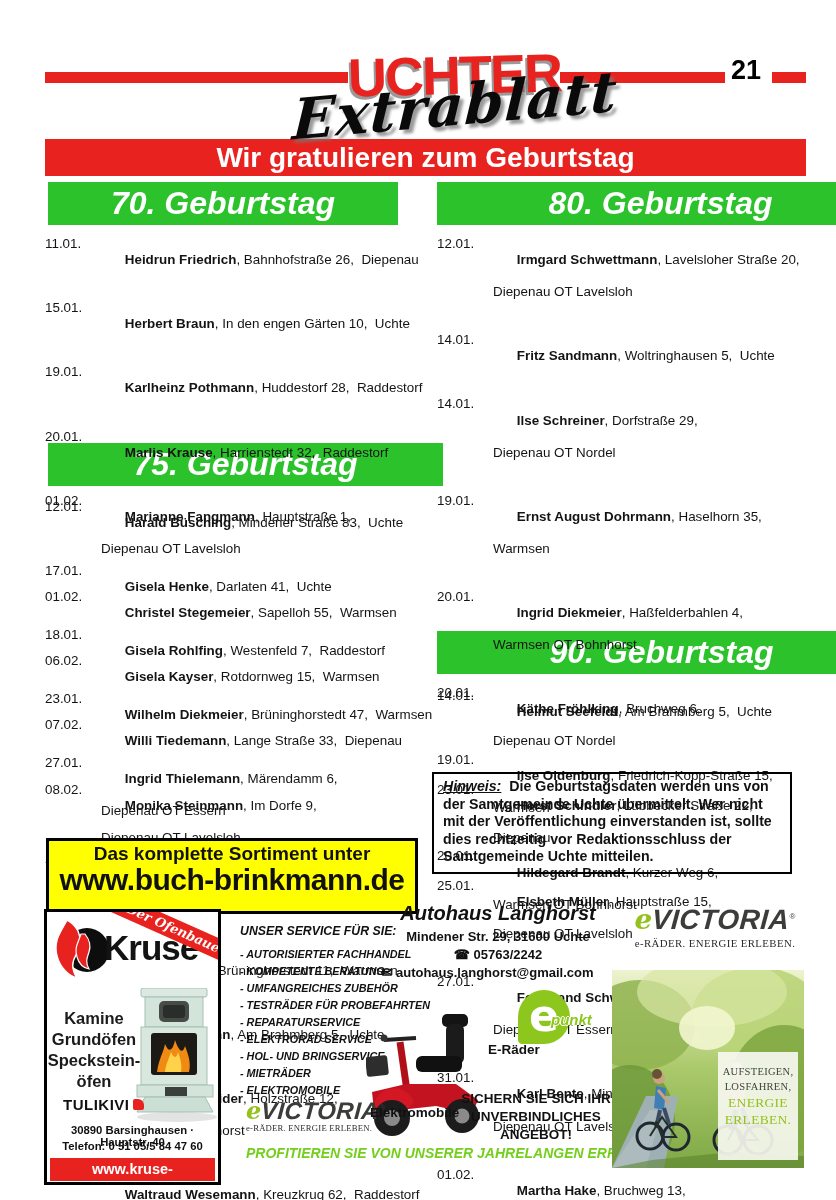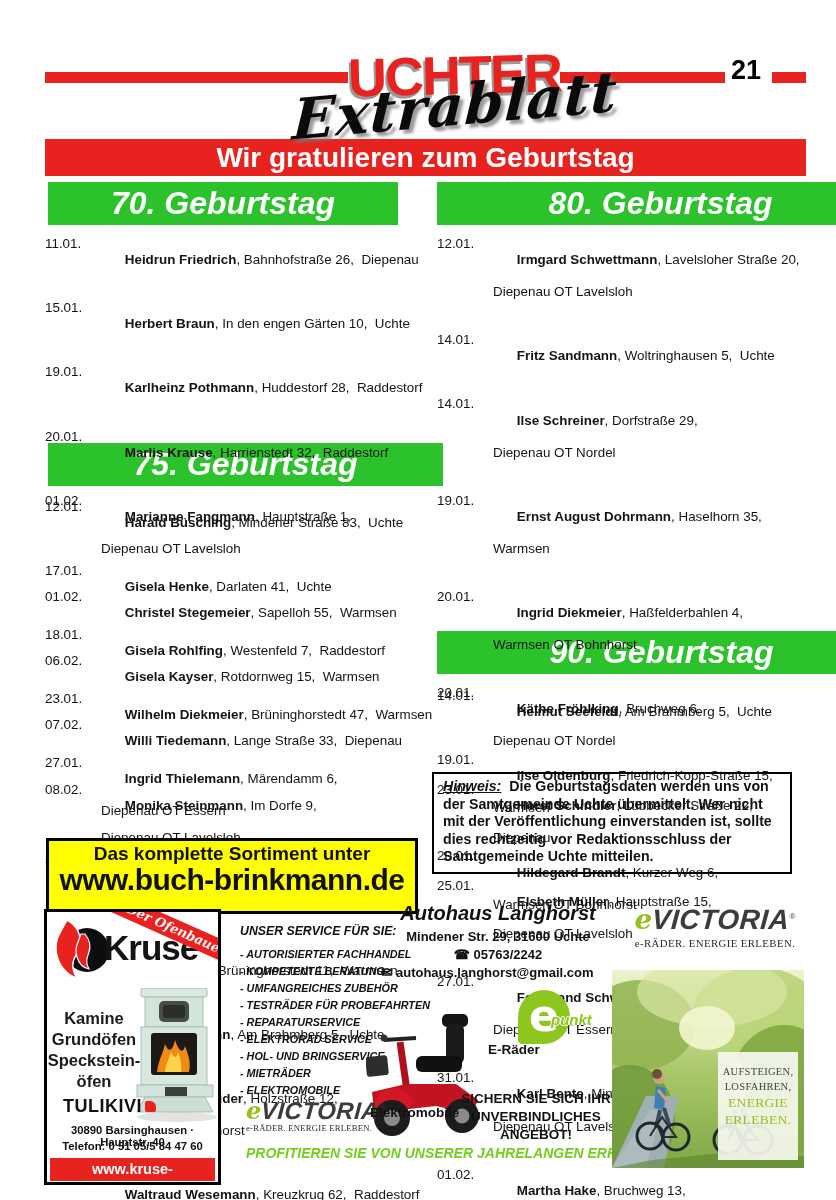--- a/index.html
+++ b/index.html
@@ -46,21 +46,21 @@
   #kruse .ribbon{position:absolute;top:8px;right:-38px;width:160px;height:20px;background:#e8231f;
          transform:rotate(24deg);color:#fff;font-family:"DejaVu Serif",serif;font-style:italic;
          font-weight:bold;font-size:13px;text-align:center;line-height:20px;z-index:2;}
   #kruse .kname{position:absolute;left:57px;top:16px;font-size:35px;font-weight:bold;color:#131313;letter-spacing:-1px;}
   #kruse .kname2{position:absolute;left:0;top:52px;width:171px;text-align:center;font-size:29px;
          font-weight:bold;color:#131313;letter-spacing:-1px;}
   #kruse .flame{position:absolute;left:4px;top:6px;}
   #kruse .products{position:absolute;left:0;top:96px;width:94px;text-align:center;font-weight:bold;
          font-size:16.5px;line-height:21px;color:#1b1b1b;}
   #kruse .stove{position:absolute;left:88px;top:76px;}
-  #kruse .tulikivi{position:absolute;left:16px;top:184px;font-size:18px;font-weight:bold;letter-spacing:.5px;}
+  #kruse .tulikivi{position:absolute;left:16px;top:184px;font-size:15px;font-weight:bold;letter-spacing:.5px;}
   #kruse .tulilogo{display:inline-block;width:11px;height:11px;background:#e8231f;border-radius:2px 6px 2px 2px;margin-left:3px;}
   #kruse .kaddr{position:absolute;left:0;top:212px;width:171px;text-align:center;font-size:11.3px;font-weight:bold;}
   #kruse .kphone{position:absolute;left:0;top:228px;width:171px;text-align:center;font-size:11.3px;font-weight:bold;}
   #kruse .kurl{position:absolute;left:3px;top:246px;width:165px;height:23px;background:#e8231f;color:#fff;
          font-weight:bold;font-size:14.5px;text-align:center;line-height:23px;}
   
   #svc-head{position:absolute;left:240px;top:924px;font-size:12.3px;font-weight:bold;font-style:italic;}
   #svc-list{position:absolute;left:240px;top:946px;font-size:10.8px;font-weight:bold;font-style:italic;line-height:17px;}
   #ah-name{position:absolute;left:398px;top:902px;width:200px;text-align:center;font-size:20px;font-weight:bold;font-style:italic;}
   #ah-addr{position:absolute;left:398px;top:929px;width:200px;text-align:center;font-size:13px;font-weight:bold;}

